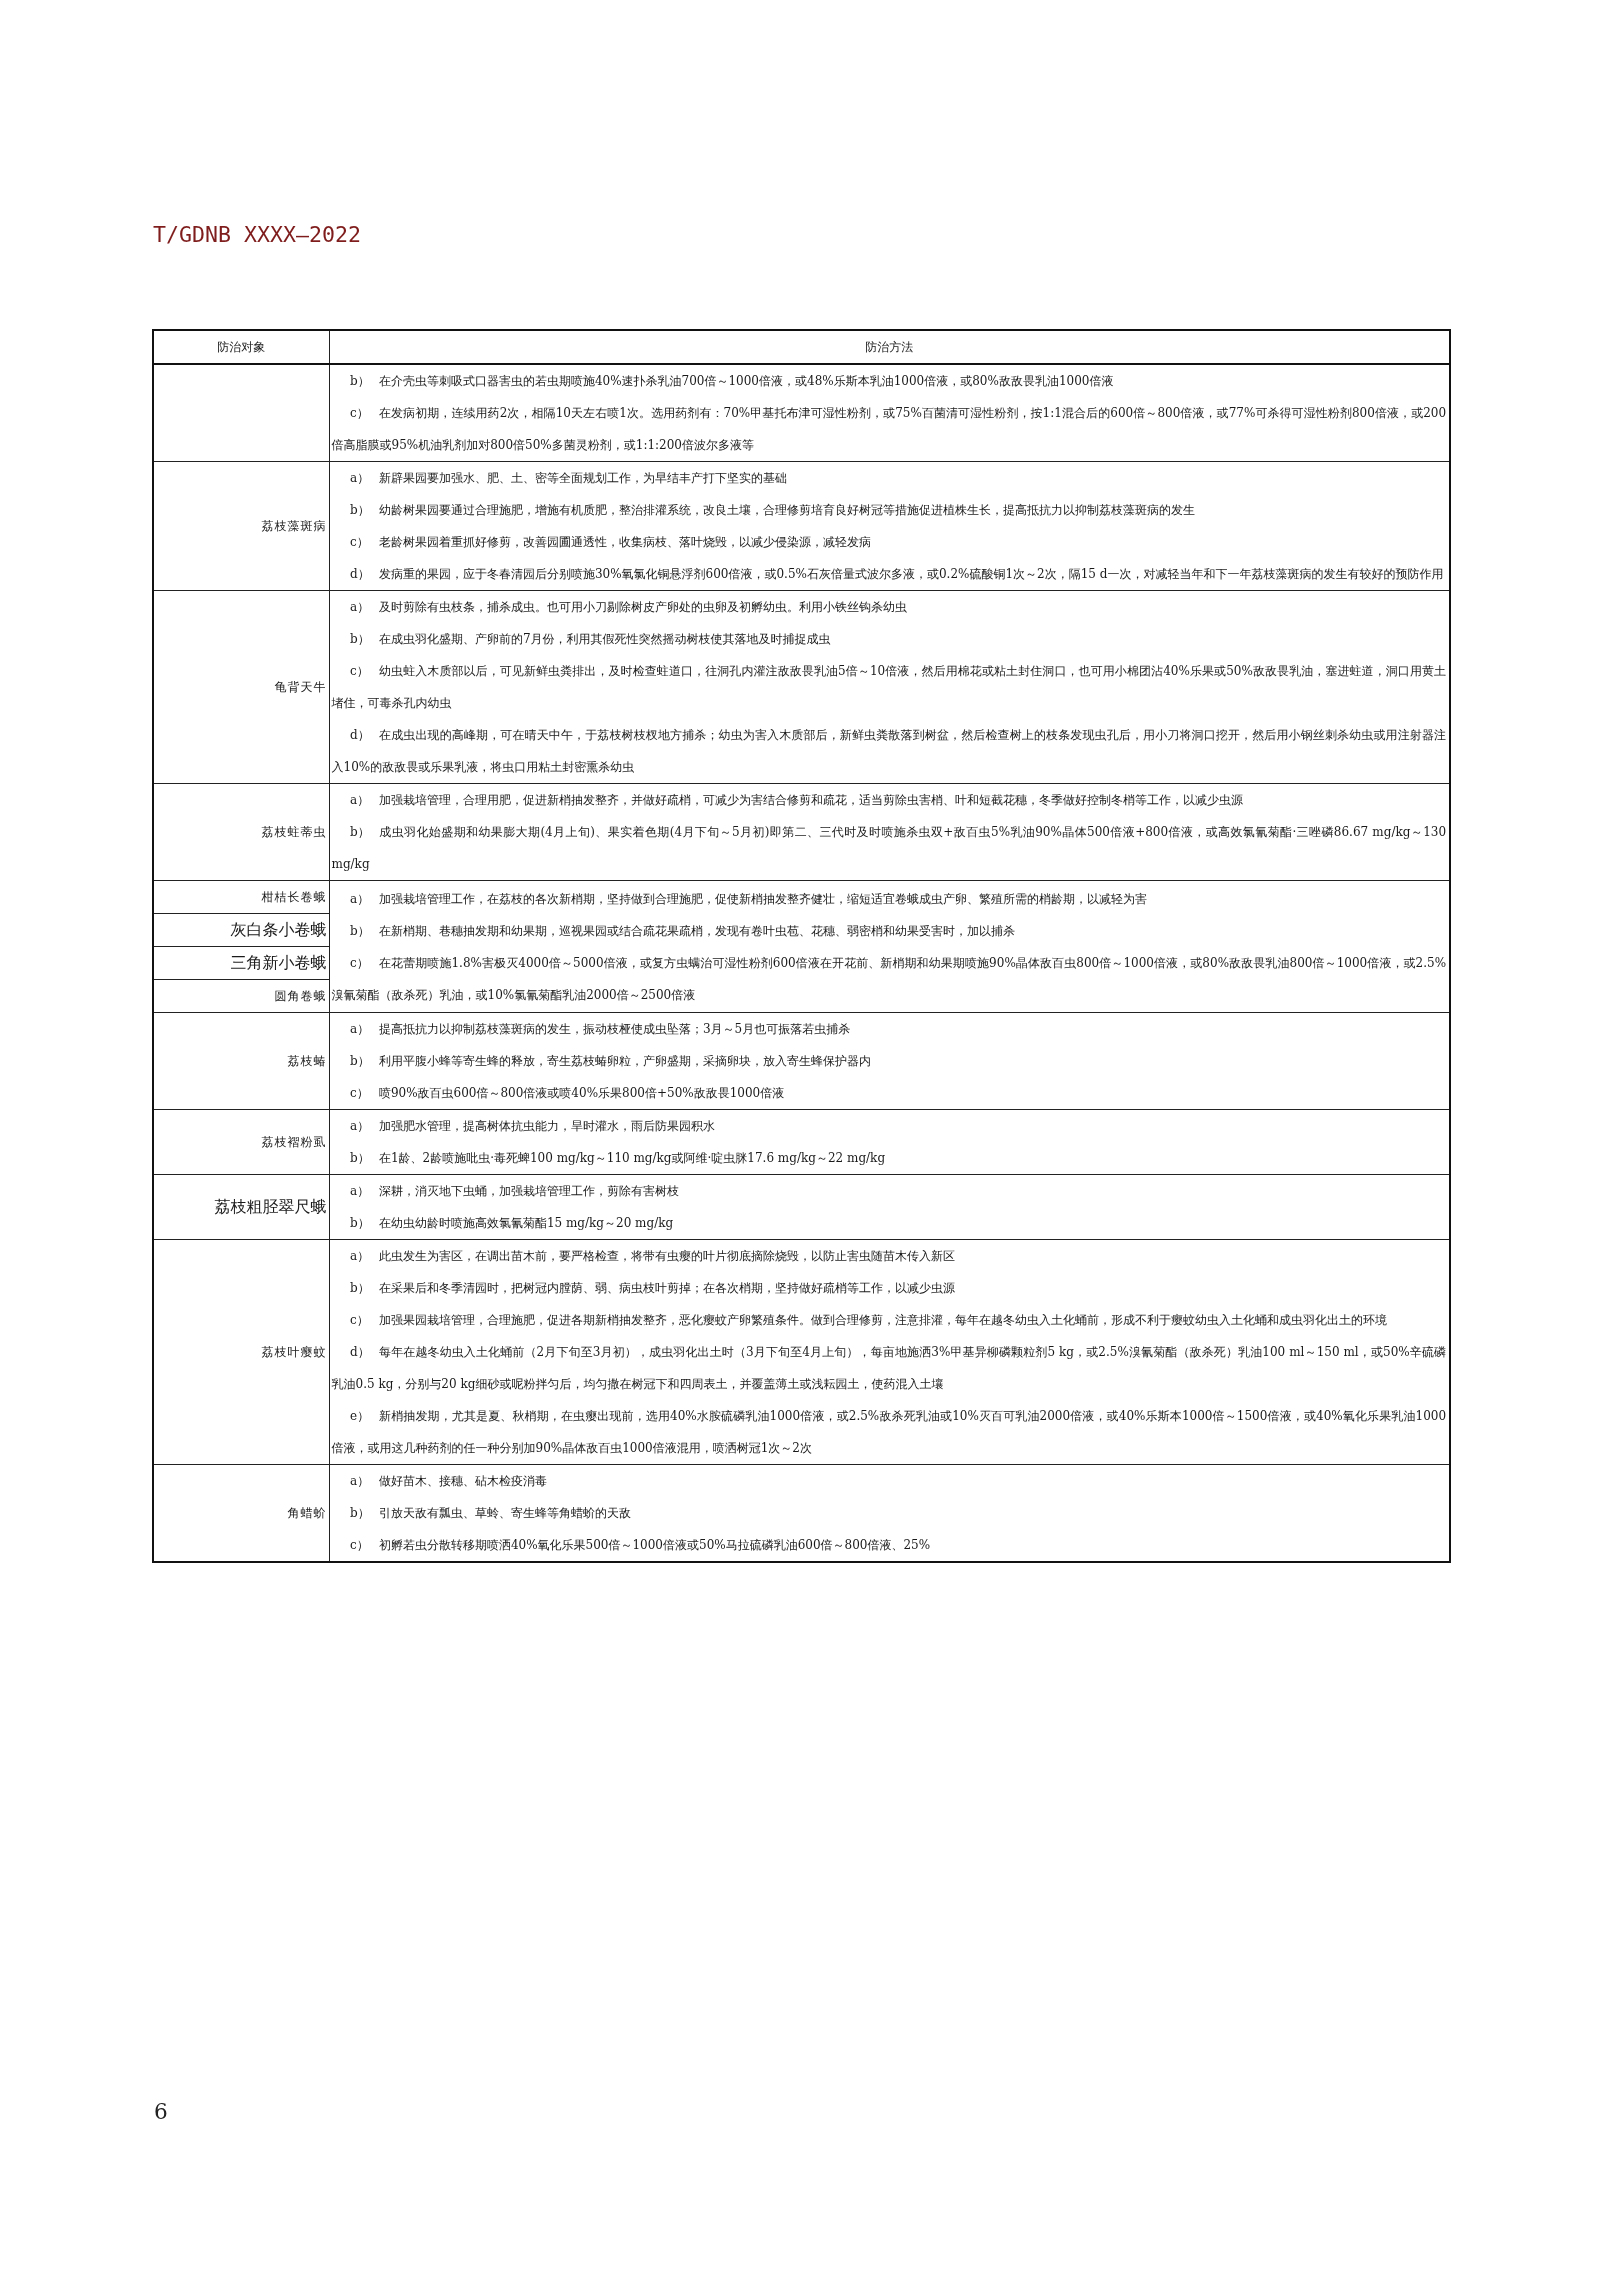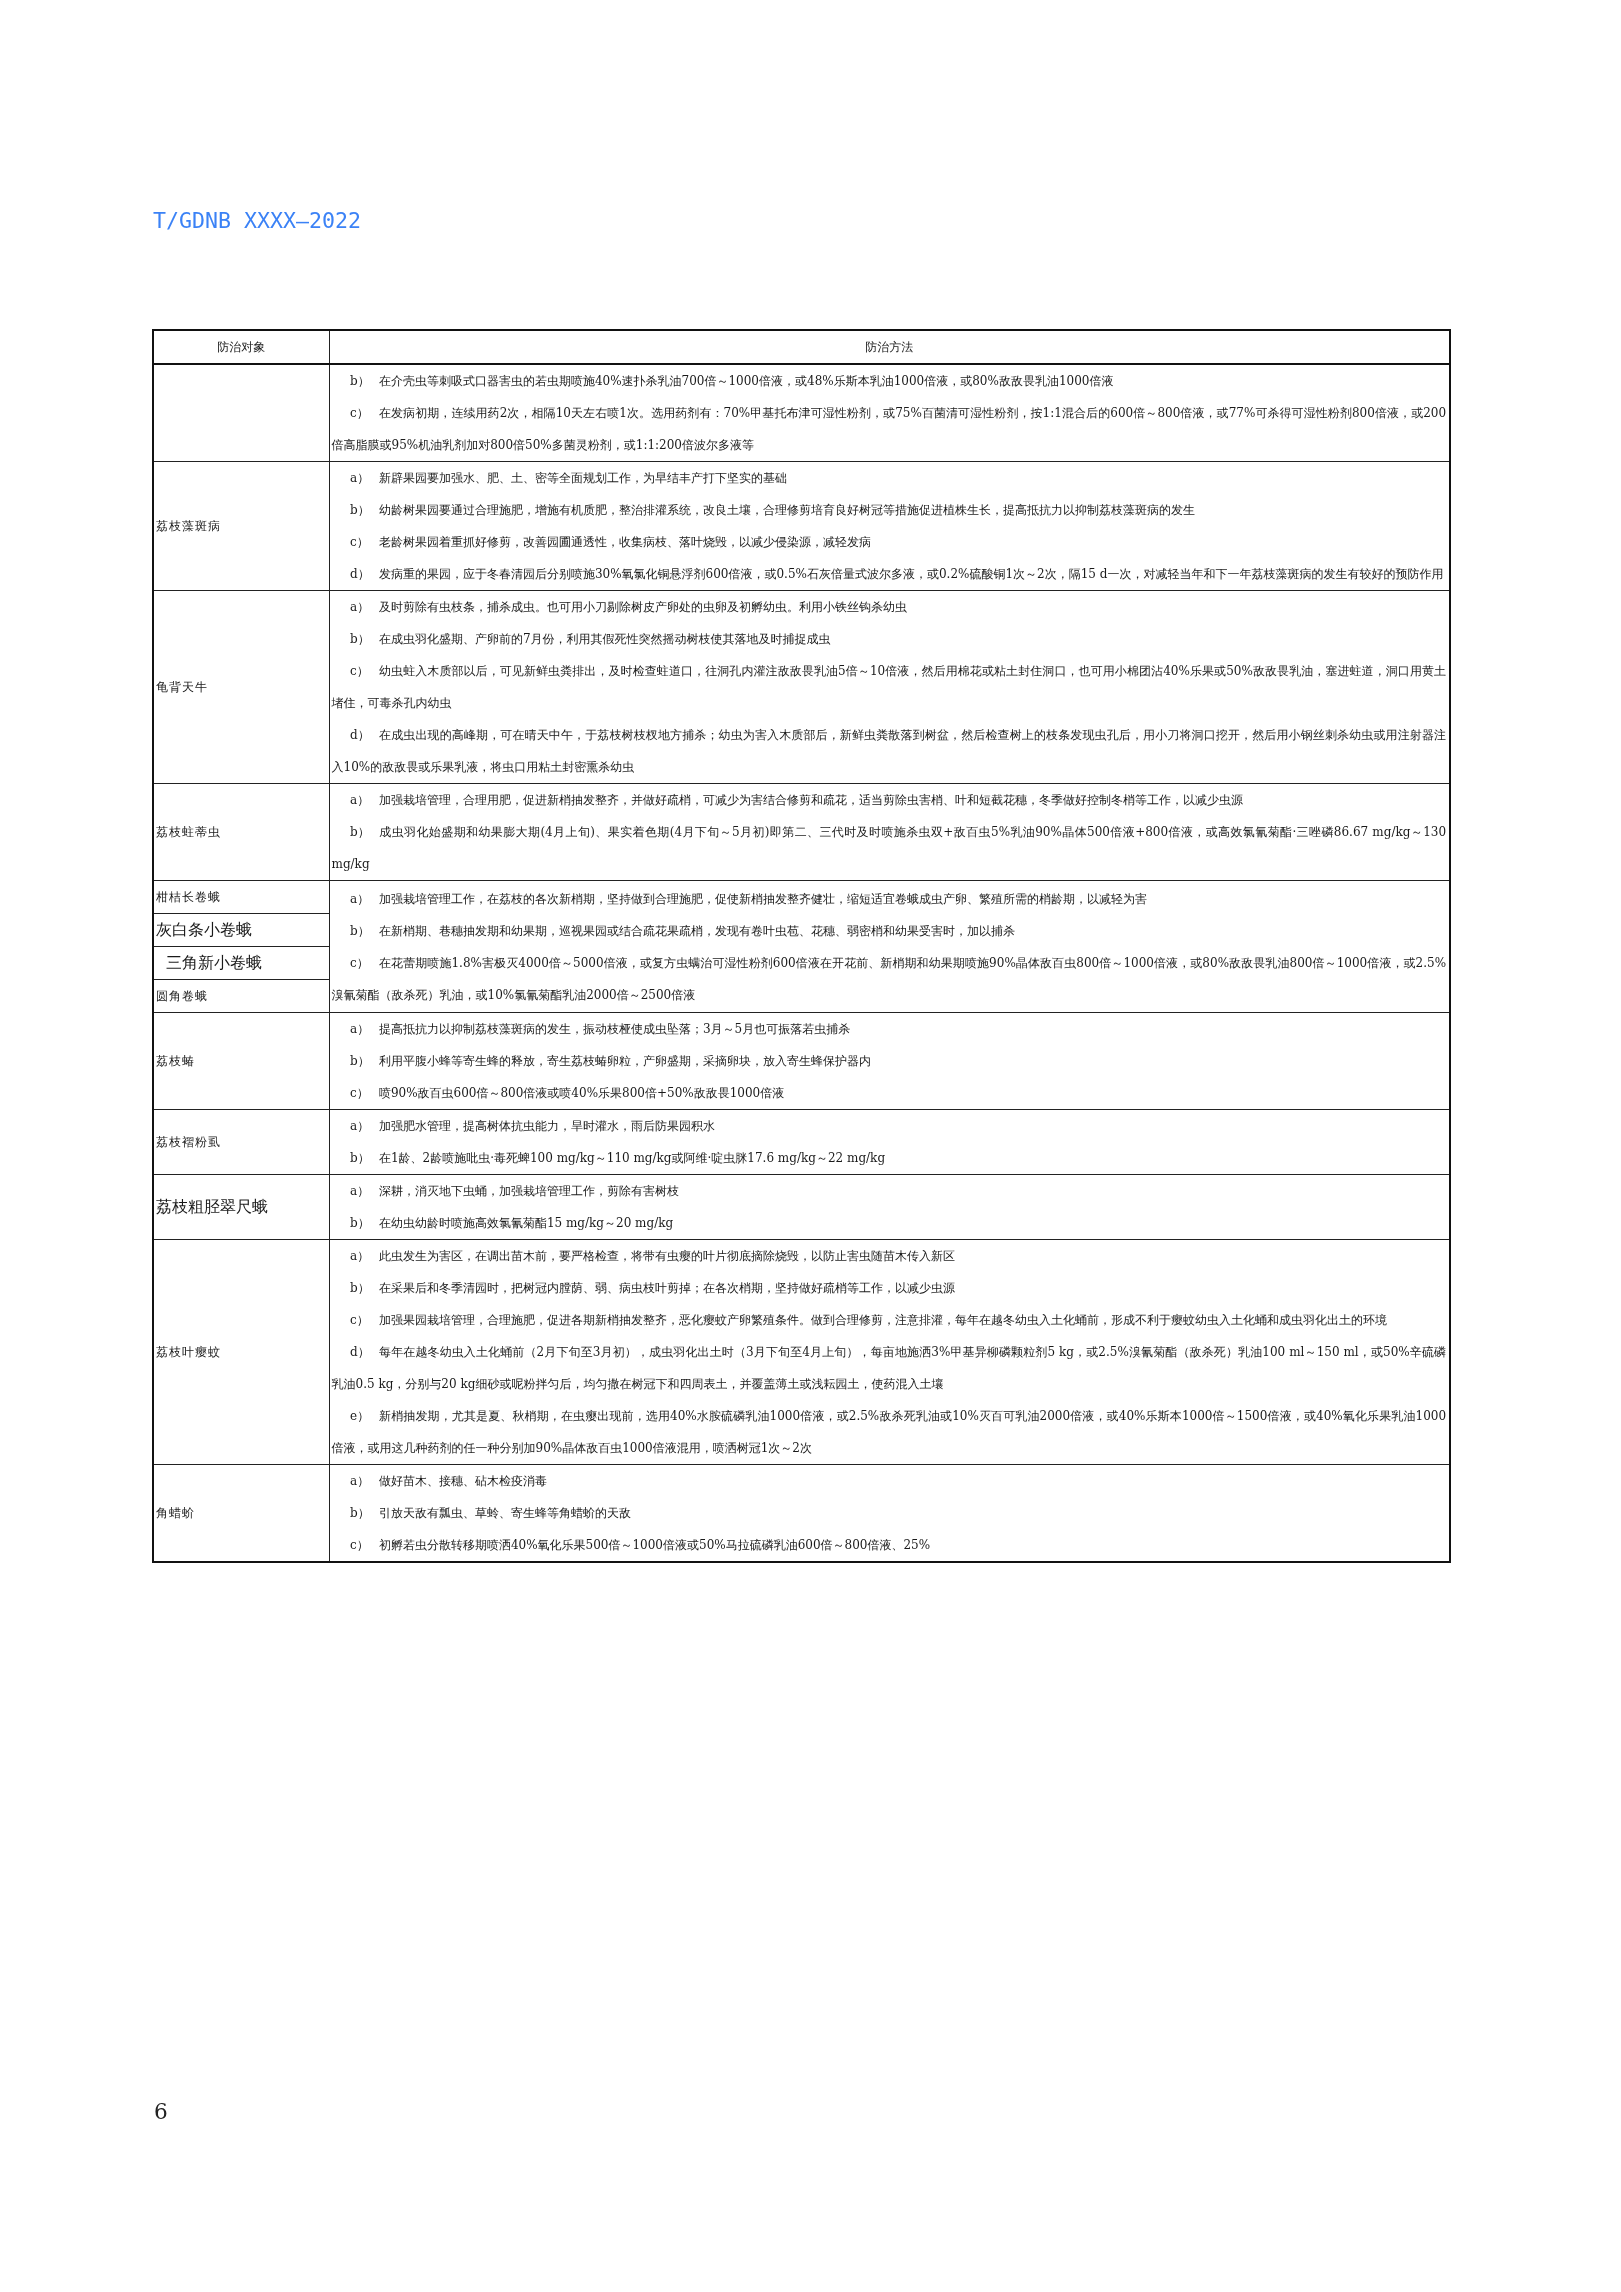--- a/index.html
+++ b/index.html
@@ -2,23 +2,23 @@
 <html><head>
 <meta charset="utf-8">
 <style>
   html, body { margin: 0; padding: 0; background: #ffffff; }
   body {
     width: 1621px; height: 2293px; position: relative; overflow: hidden;
     font-family: "DejaVu Serif", "Liberation Serif", serif;
     color: #1a1a1a;
   }
   .doc-code {
-    position: absolute; left: 153px; top: 208px;
+    position: absolute; left: 153px; top: 222px;
     font-family: "DejaVu Sans Mono", "Liberation Mono", monospace;
-    font-size: 21.6px; letter-spacing: 0px; color: #3b82f6;
+    font-size: 21.6px; letter-spacing: 0px; color: #7f1d1d;
   }
   .page-number {
     position: absolute; left: 154px; top: 2099px;
     font-size: 21.6px; color: #222;
   }
   table.pest-table {
     position: absolute; left: 152px; top: 329px;
     width: 1298px;
     border-collapse: collapse;
     border: 2.9px solid #111;
@@ -31,21 +31,21 @@
     font-size: 12px;
     line-height: 32px;
     font-weight: normal;
     vertical-align: middle;
   }
   table.pest-table thead th {
     height: 31px; padding: 0; text-align: center;
     border-bottom: 2.9px solid #111;
   }
   td.target {
-    text-align: left; padding: 0 2px;
+    text-align: right; padding: 0 2px;
     letter-spacing: 1px;
   }
   td.target.narrow { letter-spacing: 0; font-size: 16px; }
   td.methods { padding: 0 2.9px 0 2px; text-align: justify; }
   .method-para { text-indent: 1.55em; }
   .method-para .lbl { display: inline-block; width: 2.4em; text-indent: 0; }
 </style>
 </head>
 <body>
 

